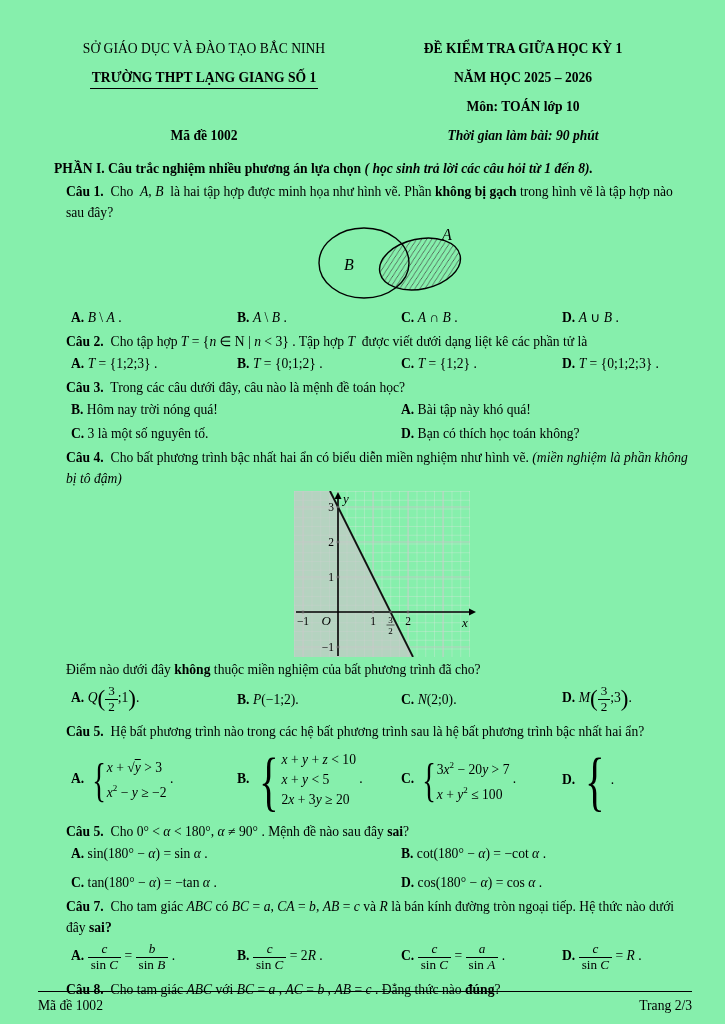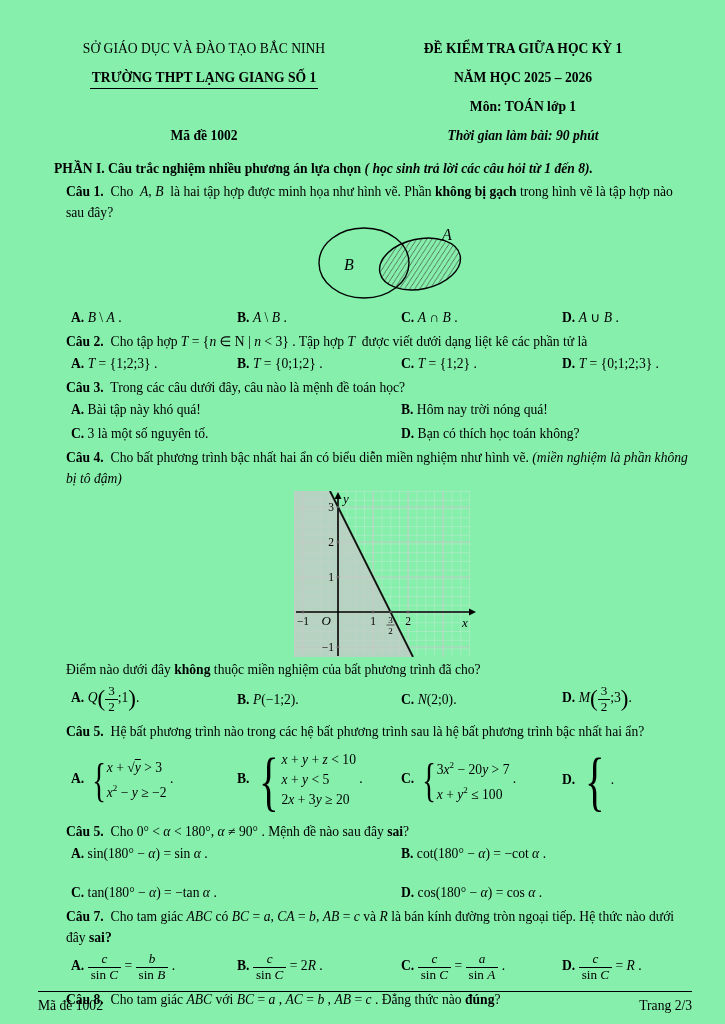--- a/index.html
+++ b/index.html
@@ -53,21 +53,21 @@
   <div class="hdr">
     <div class="hcol">
       <div class="hline">SỞ GIÁO DỤC VÀ ĐÀO TẠO BẮC NINH</div>
       <div class="hline b"><span class="u">TRƯỜNG THPT LẠNG GIANG SỐ 1</span></div>
       <div class="hline"></div>
       <div class="hline b">Mã đề 1002</div>
     </div>
     <div class="hcol">
       <div class="hline b">ĐỀ KIỂM TRA GIỮA HỌC KỲ 1</div>
       <div class="hline b">NĂM HỌC 2025 – 2026</div>
-      <div class="hline b">Môn: TOÁN lớp 1</div>
+      <div class="hline b">Môn: TOÁN lớp 10</div>
       <div class="hline bi">Thời gian làm bài: 90 phút</div>
     </div>
   </div>
 
   <p class="part"><b>PHẦN I. Câu trắc nghiệm nhiều phương án lựa chọn </b><span class="bi">( học sinh trả lời các câu hỏi từ 1 đến 8).</span></p>
 
   <div>
     <p class="stem"><b>Câu 1.</b>&nbsp; Cho &nbsp;<i>A</i>, <i>B</i>&nbsp; là hai tập hợp được minh họa như hình vẽ. Phần <b>không bị gạch</b> trong hình vẽ là tập hợp nào sau đây?</p>
     <svg class="fig-venn" width="150" height="80" viewBox="0 0 150 80">
       <defs>
@@ -94,22 +94,22 @@
       <span class="opt"><b>A.</b> <i>T</i> = {1;2;3} .</span>
       <span class="opt"><b>B.</b> <i>T</i> = {0;1;2} .</span>
       <span class="opt"><b>C.</b> <i>T</i> = {1;2} .</span>
       <span class="opt"><b>D.</b> <i>T</i> = {0;1;2;3} .</span>
     </div>
   </div>
 
   <div>
     <p class="stem"><b>Câu 3.</b>&nbsp; Trong các câu dưới đây, câu nào là mệnh đề toán học?</p>
     <div class="opts opts2">
+      <span class="opt"><b>B.</b> Hôm nay trời nóng quá!</span>
       <span class="opt"><b>A.</b> Bài tập này khó quá!</span>
-      <span class="opt"><b>B.</b> Hôm nay trời nóng quá!</span>
     </div>
     <div class="opts opts2">
       <span class="opt"><b>C.</b> 3 là một số nguyên tố.</span>
       <span class="opt"><b>D.</b> Bạn có thích học toán không?</span>
     </div>
   </div>
 
   <div>
     <p class="stem"><b>Câu 4.</b>&nbsp; Cho bất phương trình bậc nhất hai ẩn có biểu diễn miền nghiệm như hình vẽ. <i>(miền nghiệm là phần không bị tô đậm)</i></p>
     <svg class="fig-graph" width="183" height="166" viewBox="0 0 183 166">
@@ -198,21 +198,21 @@
             </span>
           </span> .</span>
       <span class="opt"><b>D.</b> <span class="sys">
             <span class="brace b3">{</span>
           </span> .</span>
     </div>
   </div>
 
   <div>
     <p class="stem"><b>Câu 5.</b>&nbsp; Cho 0° &lt; <i>α</i> &lt; 180°, <i>α</i> ≠ 90° . Mệnh đề nào sau đây <b>sai</b>?</p>
-    <div class="opts opts2" style="row-gap:18px">
+    <div class="opts opts2" style="row-gap:8px">
       <span class="opt"><b>A.</b> sin(180° − <i>α</i>) = sin <i>α</i> .</span>
       <span class="opt"><b>B.</b> cot(180° − <i>α</i>) = −cot <i>α</i> .</span>
       <span class="opt"><b>C.</b> tan(180° − <i>α</i>) = −tan <i>α</i> .</span>
       <span class="opt"><b>D.</b> cos(180° − <i>α</i>) = cos <i>α</i> .</span>
     </div>
   </div>
 
   <div>
     <p class="stem"><b>Câu 7.</b>&nbsp; Cho tam giác <i>ABC</i> có <i>BC</i> = <i>a</i>, <i>CA</i> = <i>b</i>, <i>AB</i> = <i>c</i> và <i>R</i> là bán kính đường tròn ngoại tiếp. Hệ thức nào dưới đây <b>sai?</b></p>
     <div class="opts opts4 optsf">

